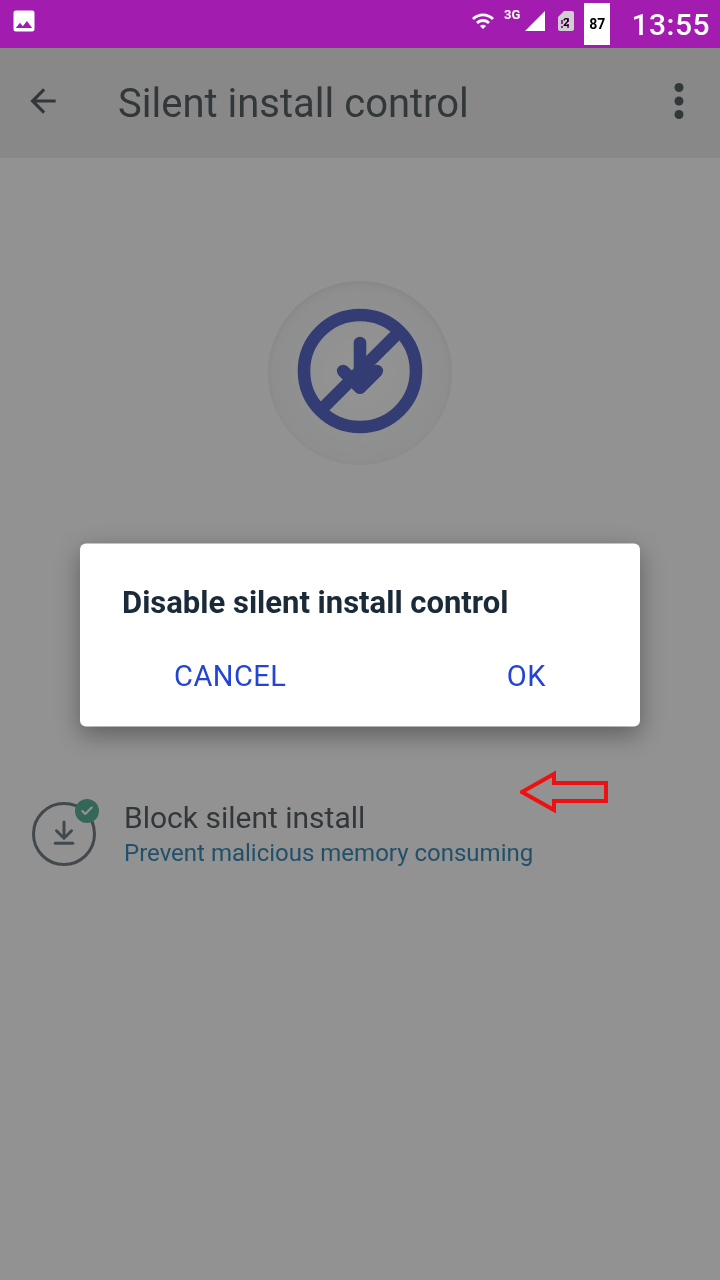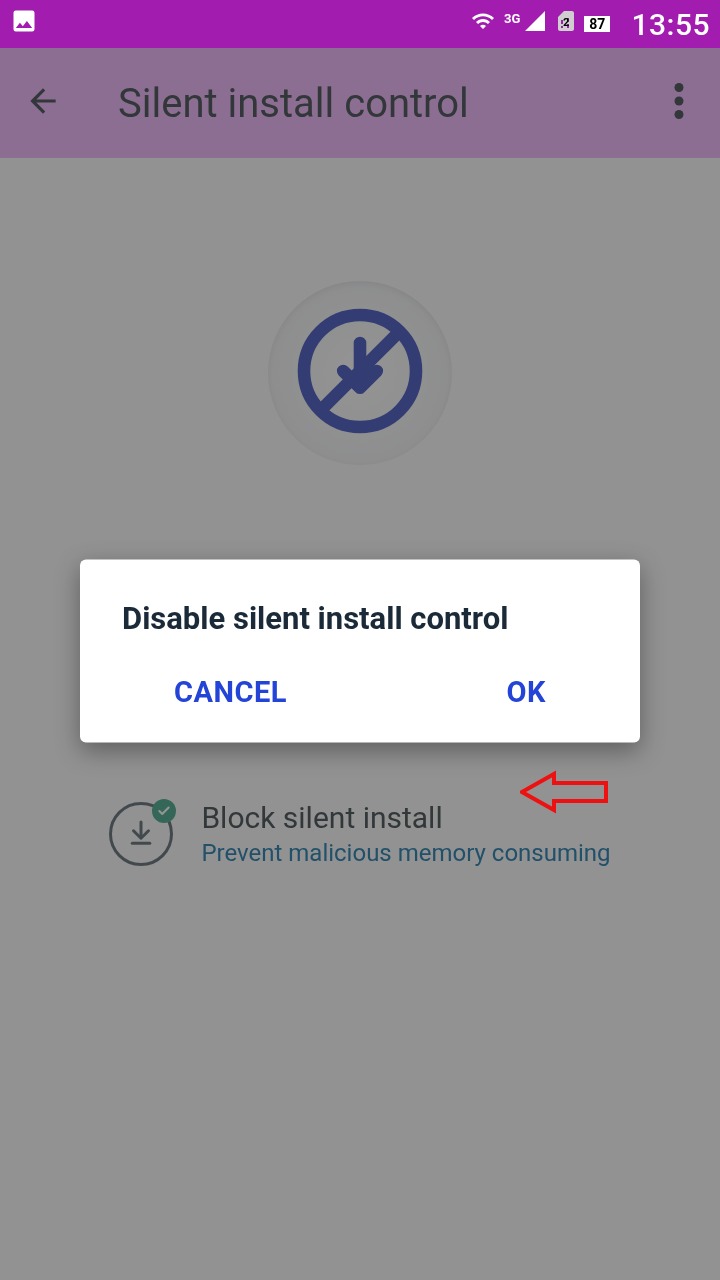--- a/index.html
+++ b/index.html
@@ -18,32 +18,32 @@
     font-size: 24px;
     font-weight: 500;
   }
   .status-left, .status-right { display: flex; align-items: center; gap: 8px; }
   .status-right { gap: 6px; }
   .clock { font-size: 30px; letter-spacing: 0.5px; margin-left: 15px;}
   .battery-badge {
     background: #fff; color:#000; font-size: 14px; font-weight:700;
     padding: 2px 2px; border: 2px solid #fff; line-height: 1;
     display:inline-flex; align-items:center; justify-content:center;
-    width: 26px; height: 16px;
+    width: 26px; height: 42px;
   }
   .net-label { font-size: 13px; font-weight: 700; margin-right: -4px; align-self: flex-start; margin-top: 4px;}
 
   
   .app-bar {
     height: 110px;
     display: flex;
     align-items: center;
     padding: 12px 24px;
     gap: 56px;
-    background: #f0abfc;
+    background: #e5e5e5;
     text-align: center;
   }
   .app-title {
     font-size: 40px;
     color: #263238;
     font-weight: 400;
   }
   .menu-dots { margin-left: auto; padding-right: 12px;}
 
   
@@ -65,21 +65,20 @@
   
   .list {
     background:#fafafa;
     padding-top: 8px;
   }
   .list-item {
     display:flex;
     align-items:center;
     padding: 24px 32px;
     gap: 28px;
-    justify-content: center;
   }
   .list-icon-wrap {
     position: relative;
     width: 64px; height:64px;
     border: 3px solid #4a5963;
     border-radius: 50%;
     display:flex; align-items:center; justify-content:center;
     flex-shrink: 0;
   }
   .badge-check {
@@ -97,21 +96,21 @@
   
   .scrim {
     position:absolute;
     inset: 48px 0 0 0;
     background: rgba(60,60,60,0.55);
   }
 
   
   .dialog {
     position:absolute;
-    left:50%; top:651px;
+    left:50%; top:635px;
     transform: translate(-50%, -50%);
     width: 560px;
     background:#fff;
     border-radius: 6px;
     box-shadow: 0 8px 24px rgba(0,0,0,0.35);
     padding: 40px 42px 26px 42px;
   }
   .dialog-title {
     font-size: 31px;
     font-weight: 700;
@@ -126,21 +125,21 @@
   }
   .dialog-actions {
     display:flex;
     justify-content: space-between;
     padding: 0 52px 8px 52px;
   }
   .dialog-btn {
     background:none;
     border:none;
     font-size: 29px;
-    font-weight: 700;
+    font-weight: 400;
     color:#2344d6;
     letter-spacing: 0.5px;
     cursor:pointer;
     font-family: inherit;
   }
 
   
   .pointer-arrow {
     position:absolute;
     left: 520px;

